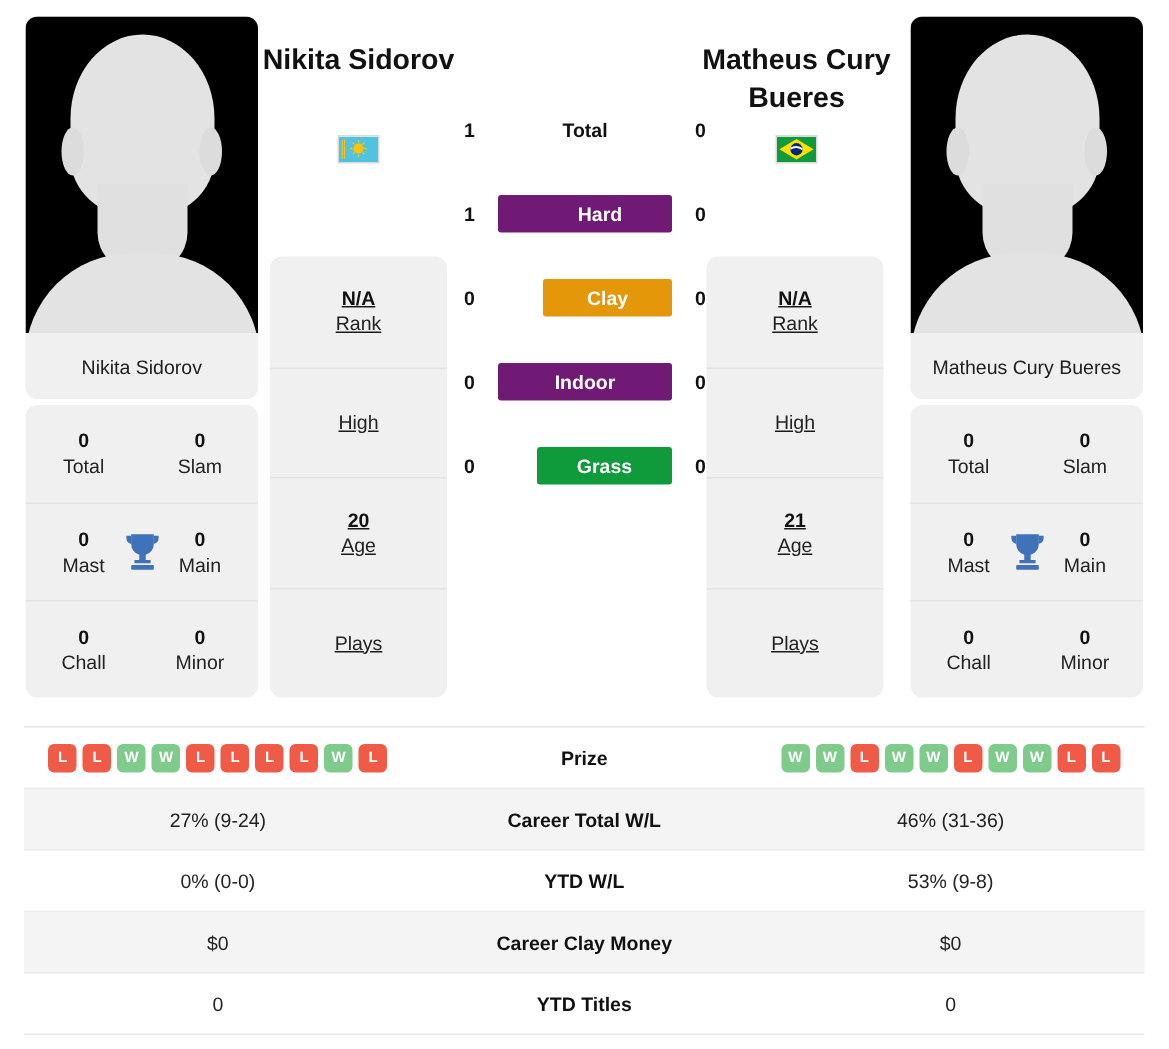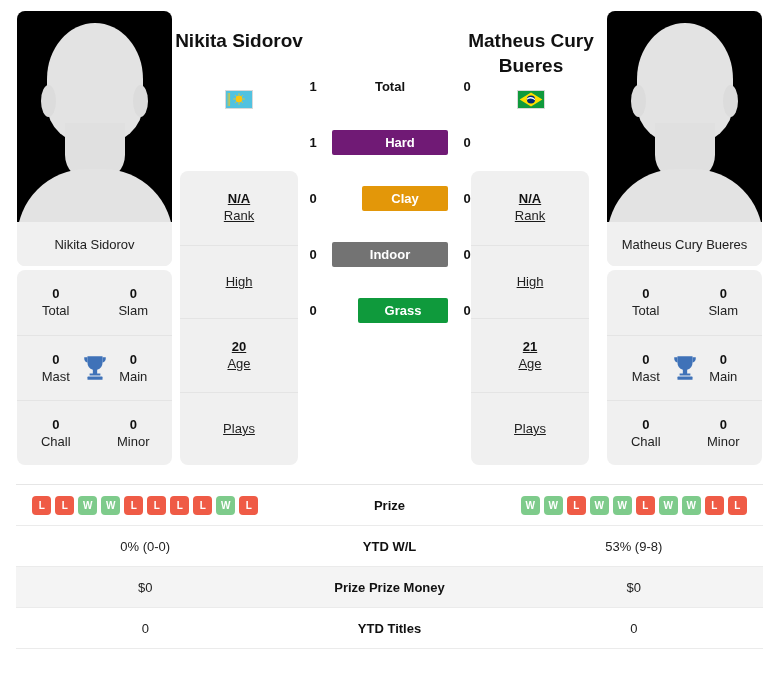--- a/index.html
+++ b/index.html
@@ -414,21 +414,21 @@
         <div class="h2h-label badge" style="background: #701a75; padding-left: 20px;">Hard</div>
         <div class="h2h-score">0</div>
       </div>
       <div class="h2h-row">
         <div class="h2h-score">0</div>
         <div class="h2h-label badge" style="background: rgb(227, 151, 9); margin-left: 36px;">Clay</div>
         <div class="h2h-score">0</div>
       </div>
       <div class="h2h-row">
         <div class="h2h-score">0</div>
-        <div class="h2h-label badge" style="background: #737373;">Indoor</div>
+        <div class="h2h-label badge" style="background: #701a75;">Indoor</div>
         <div class="h2h-score">0</div>
       </div>
       <div class="h2h-row">
         <div class="h2h-score">0</div>
         <div class="h2h-label badge" style="background: rgb(15, 154, 60); margin-left: 32px;">Grass</div>
         <div class="h2h-score">0</div>
       </div>
     </div>
   </div>
 
@@ -455,30 +455,35 @@
           <span class="fbadge" style="background: rgb(126, 203, 139);">W</span>
           <span class="fbadge" style="background: rgb(126, 203, 139);">W</span>
           <span class="fbadge" style="background: rgb(239, 91, 70);">L</span>
           <span class="fbadge" style="background: rgb(126, 203, 139);">W</span>
           <span class="fbadge" style="background: rgb(126, 203, 139);">W</span>
           <span class="fbadge" style="background: rgb(239, 91, 70);">L</span>
           <span class="fbadge" style="background: rgb(239, 91, 70);">L</span>
         </div>
     </div>
 
+    <div class="srow alt">
+      <div class="scell">27% (9-24)</div>
+      <div class="scell mid">Career Total W/L</div>
+      <div class="scell">46% (31-36)</div>
+    </div>
 
     <div class="srow">
       <div class="scell">0% (0-0)</div>
       <div class="scell mid">YTD W/L</div>
       <div class="scell">53% (9-8)</div>
     </div>
 
     <div class="srow alt">
       <div class="scell">$0</div>
-      <div class="scell mid">Prize Prize Money</div>
+      <div class="scell mid">Career Clay Money</div>
       <div class="scell">$0</div>
     </div>
 
     <div class="srow">
       <div class="scell">0</div>
       <div class="scell mid">YTD Titles</div>
       <div class="scell">0</div>
     </div>
 
   </div>

